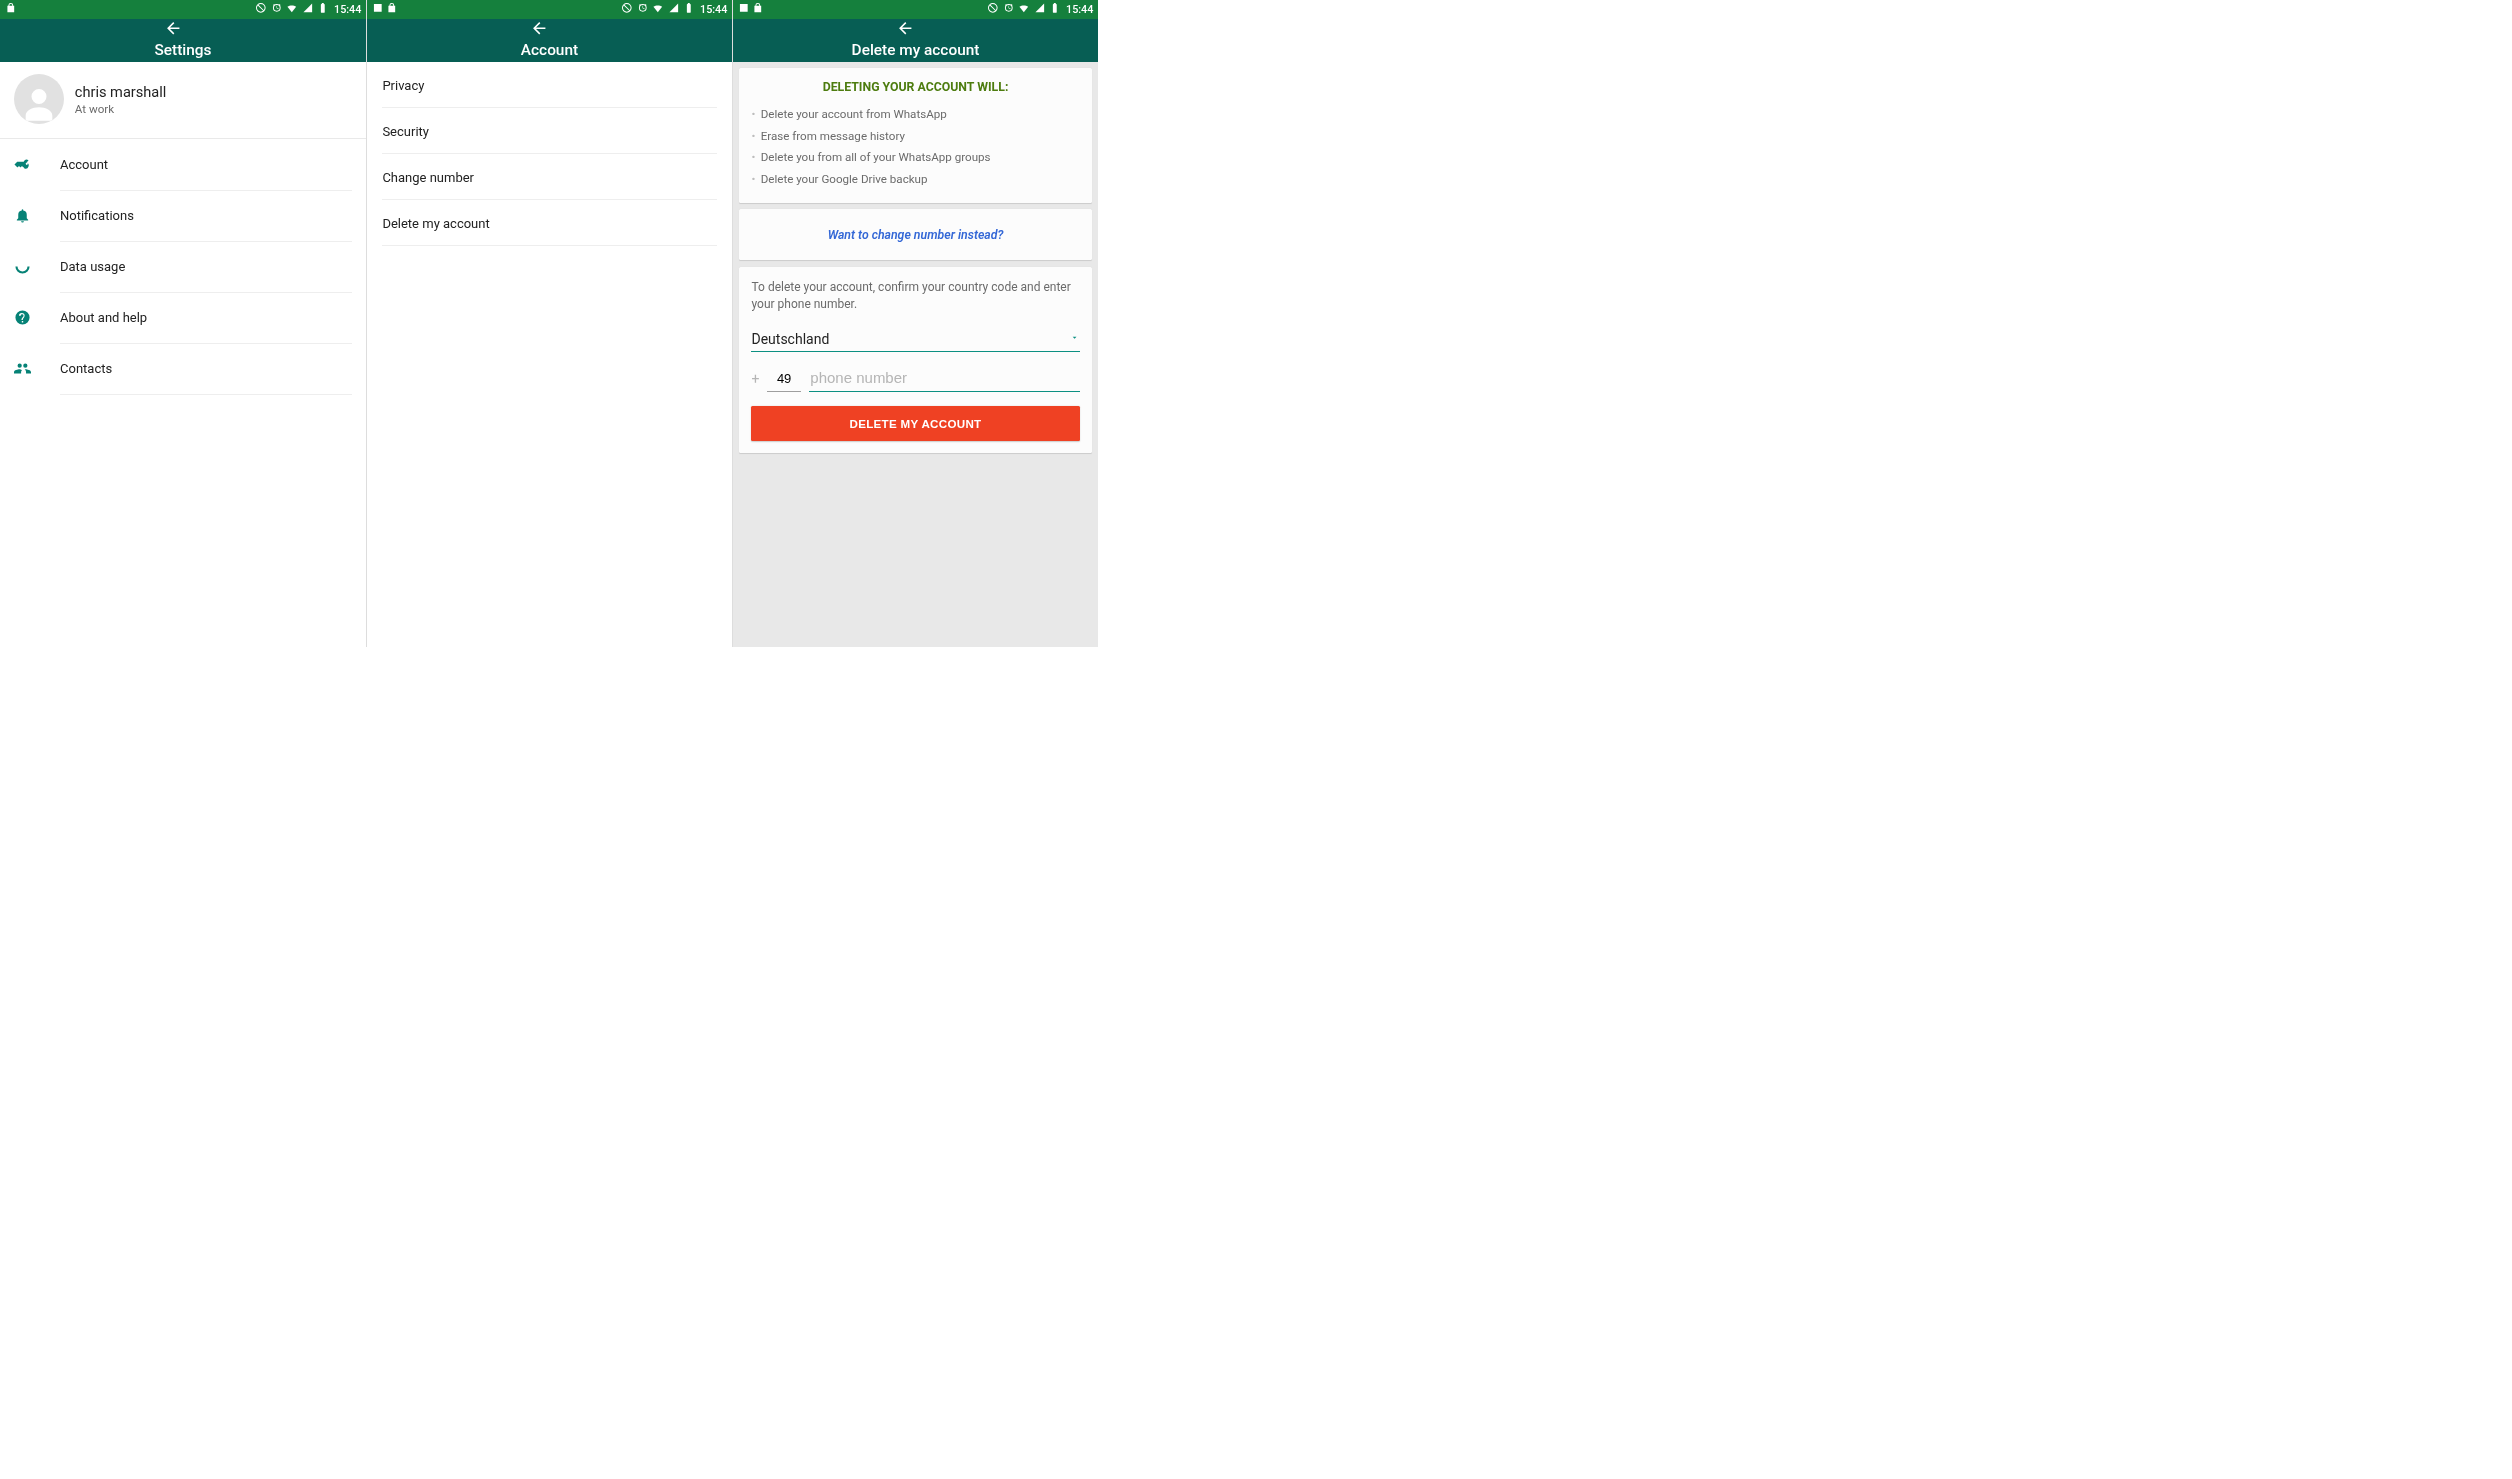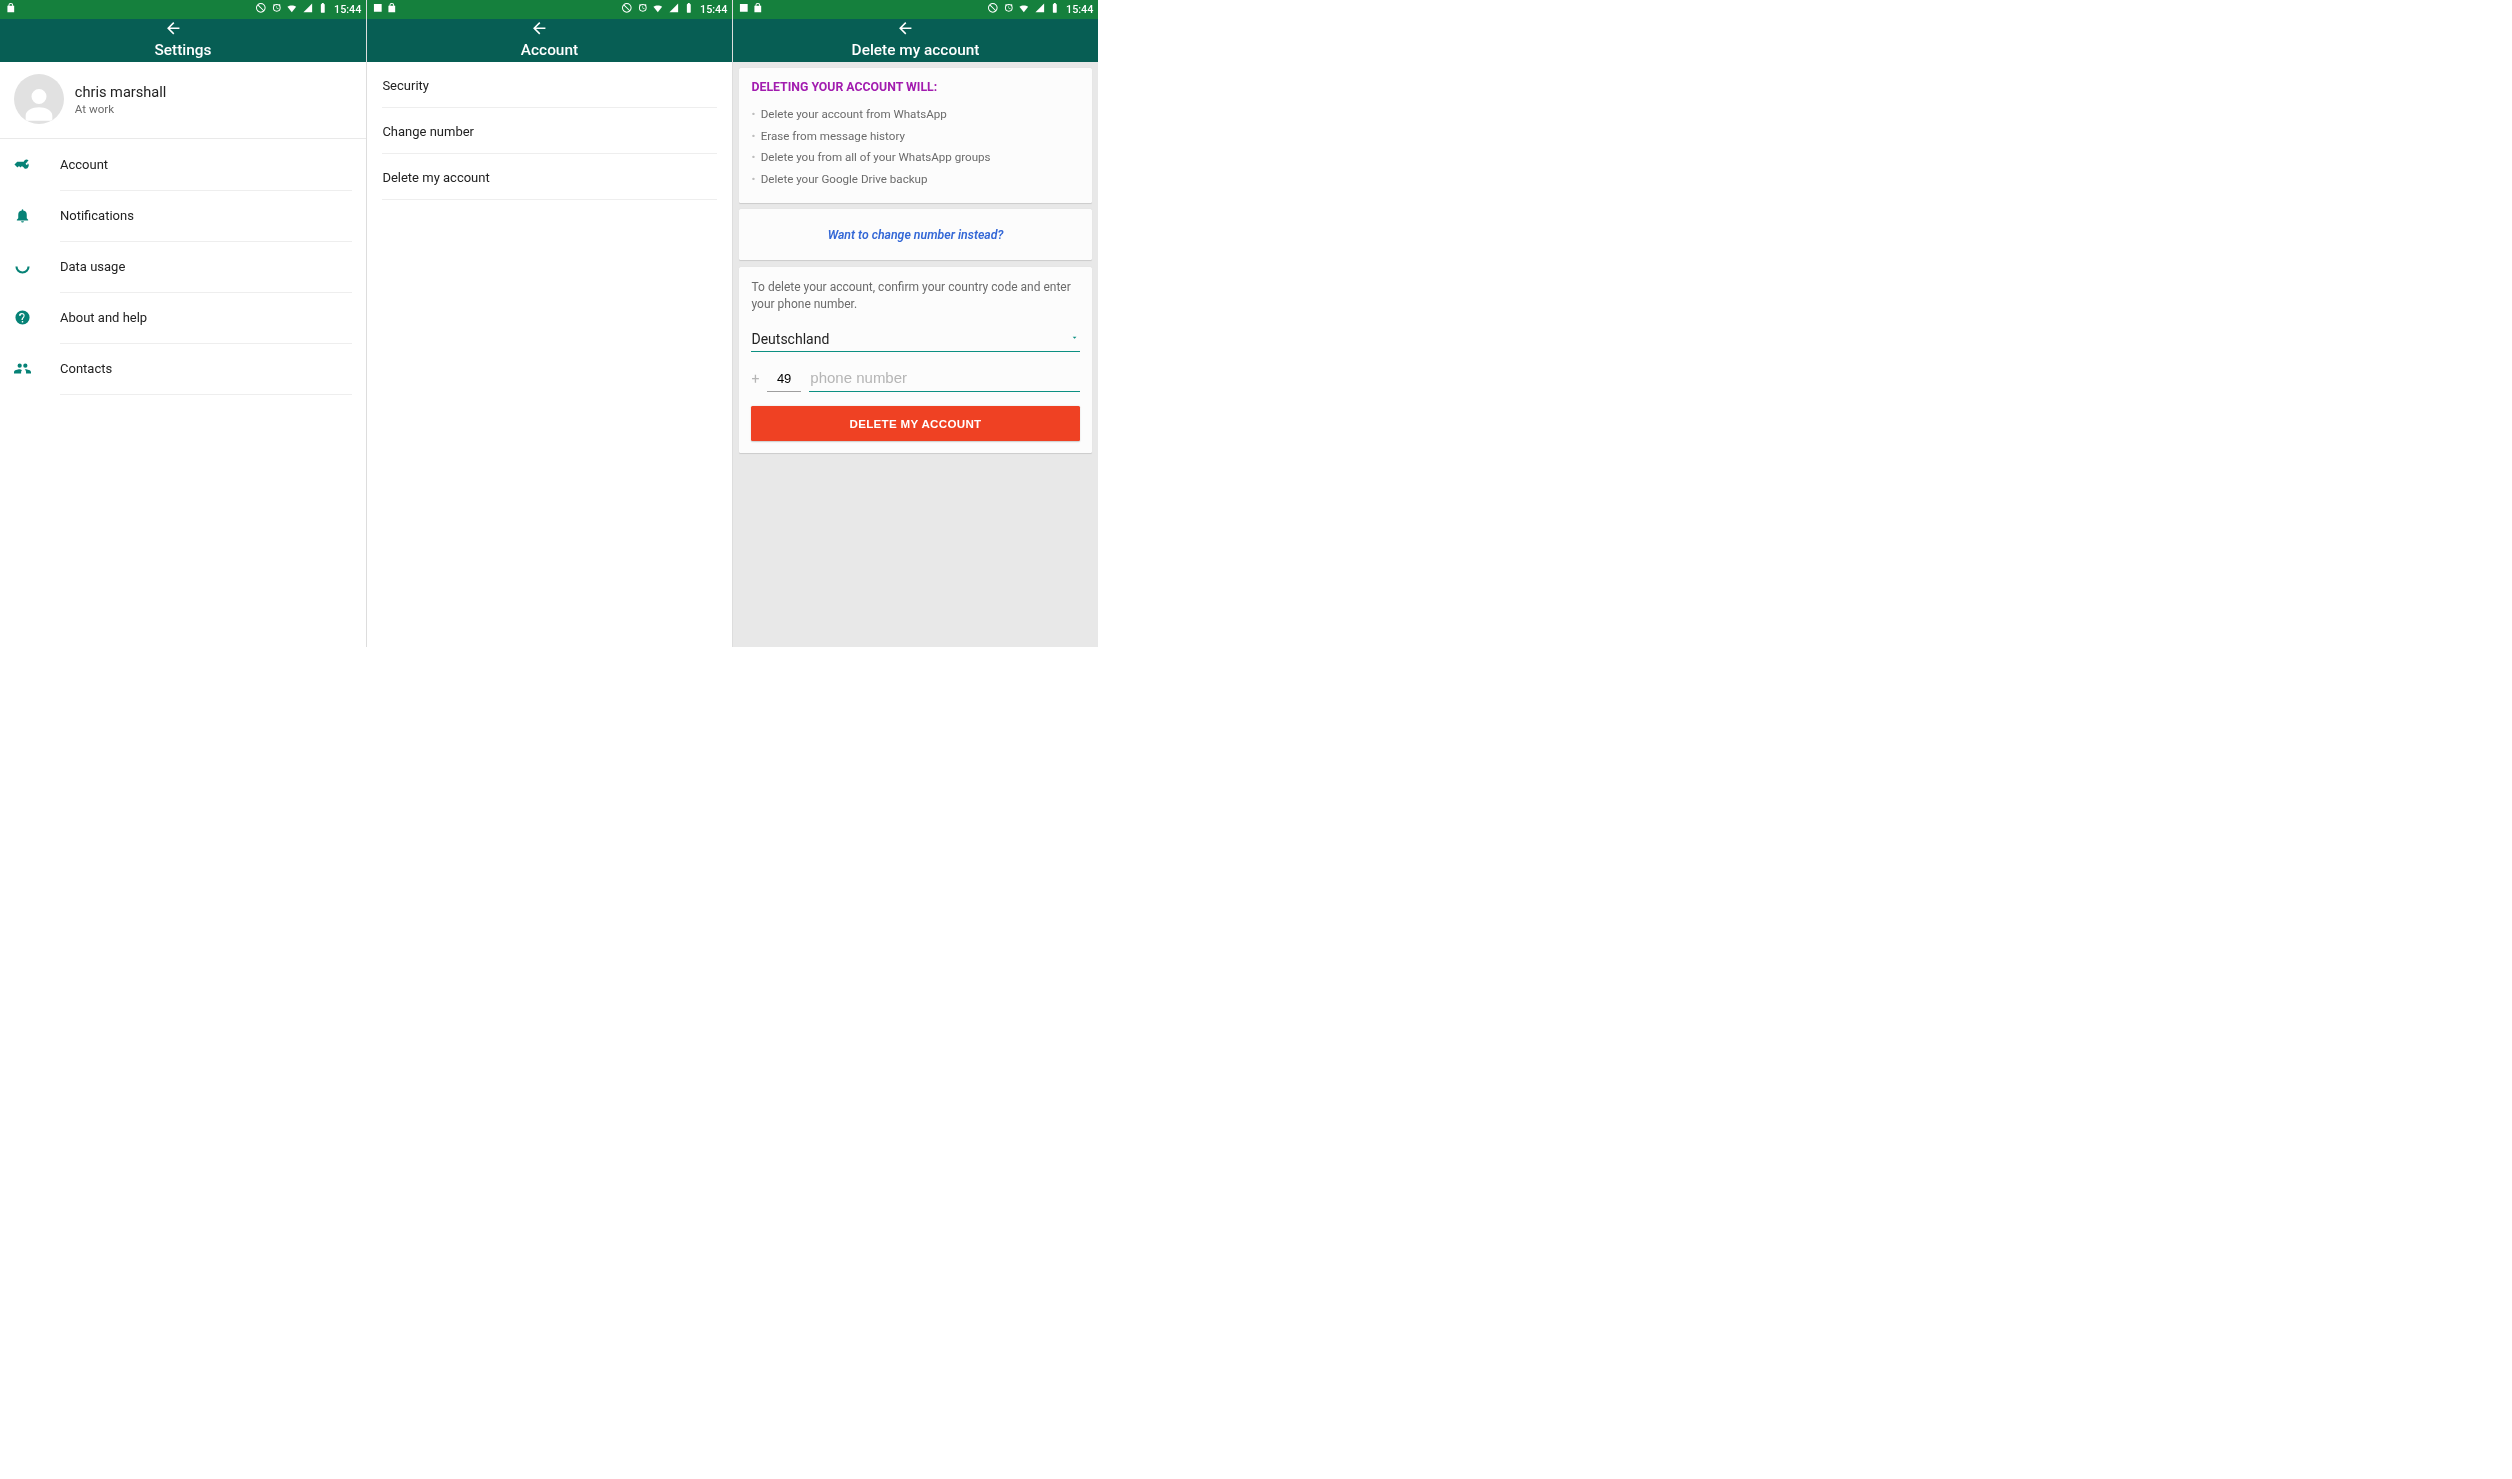--- a/index.html
+++ b/index.html
@@ -122,24 +122,25 @@
     flex-direction: column;
     gap: 6.2px;
   }
   .card {
     background: #fcfcfc;
     border-radius: 1.5px;
     box-shadow: 0 0.8px 0.8px rgba(0,0,0,0.12);
     padding: 12.3px 12.3px;
   }
   .warn-title {
-    color: #a21caf;
+    color: #4d7c0f;
     font-weight: 700;
     font-size: 12.3px;
     margin-bottom: 9.2px;
+    text-align: center;
   }
   .warn-list { list-style: none; }
   .warn-list li {
     color: #6b6b6b;
     font-size: 11.6px;
     padding: 3.1px 0;
     position: relative;
     padding-left: 9.2px;
     line-height: 1.35;
   }
@@ -326,20 +327,23 @@
 
   <div class="app-bar">
     <span class="back"><svg viewBox="0 0 24 24">
           <path d="M20 11H7.8l5.6-5.6L12 4l-8 8 8 8 1.4-1.4L7.8 13H20v-2z"></path>
         </svg></span>
     <span class="title">Account</span>
   </div>
 
   <div class="simple-list">
     <div class="simple-item">
+        <span>Privacy</span>
+      </div>
+    <div class="simple-item">
         <span>Security</span>
       </div>
     <div class="simple-item">
         <span>Change number</span>
       </div>
     <div class="simple-item">
         <span>Delete my account</span>
       </div>
   </div>
 </div>

